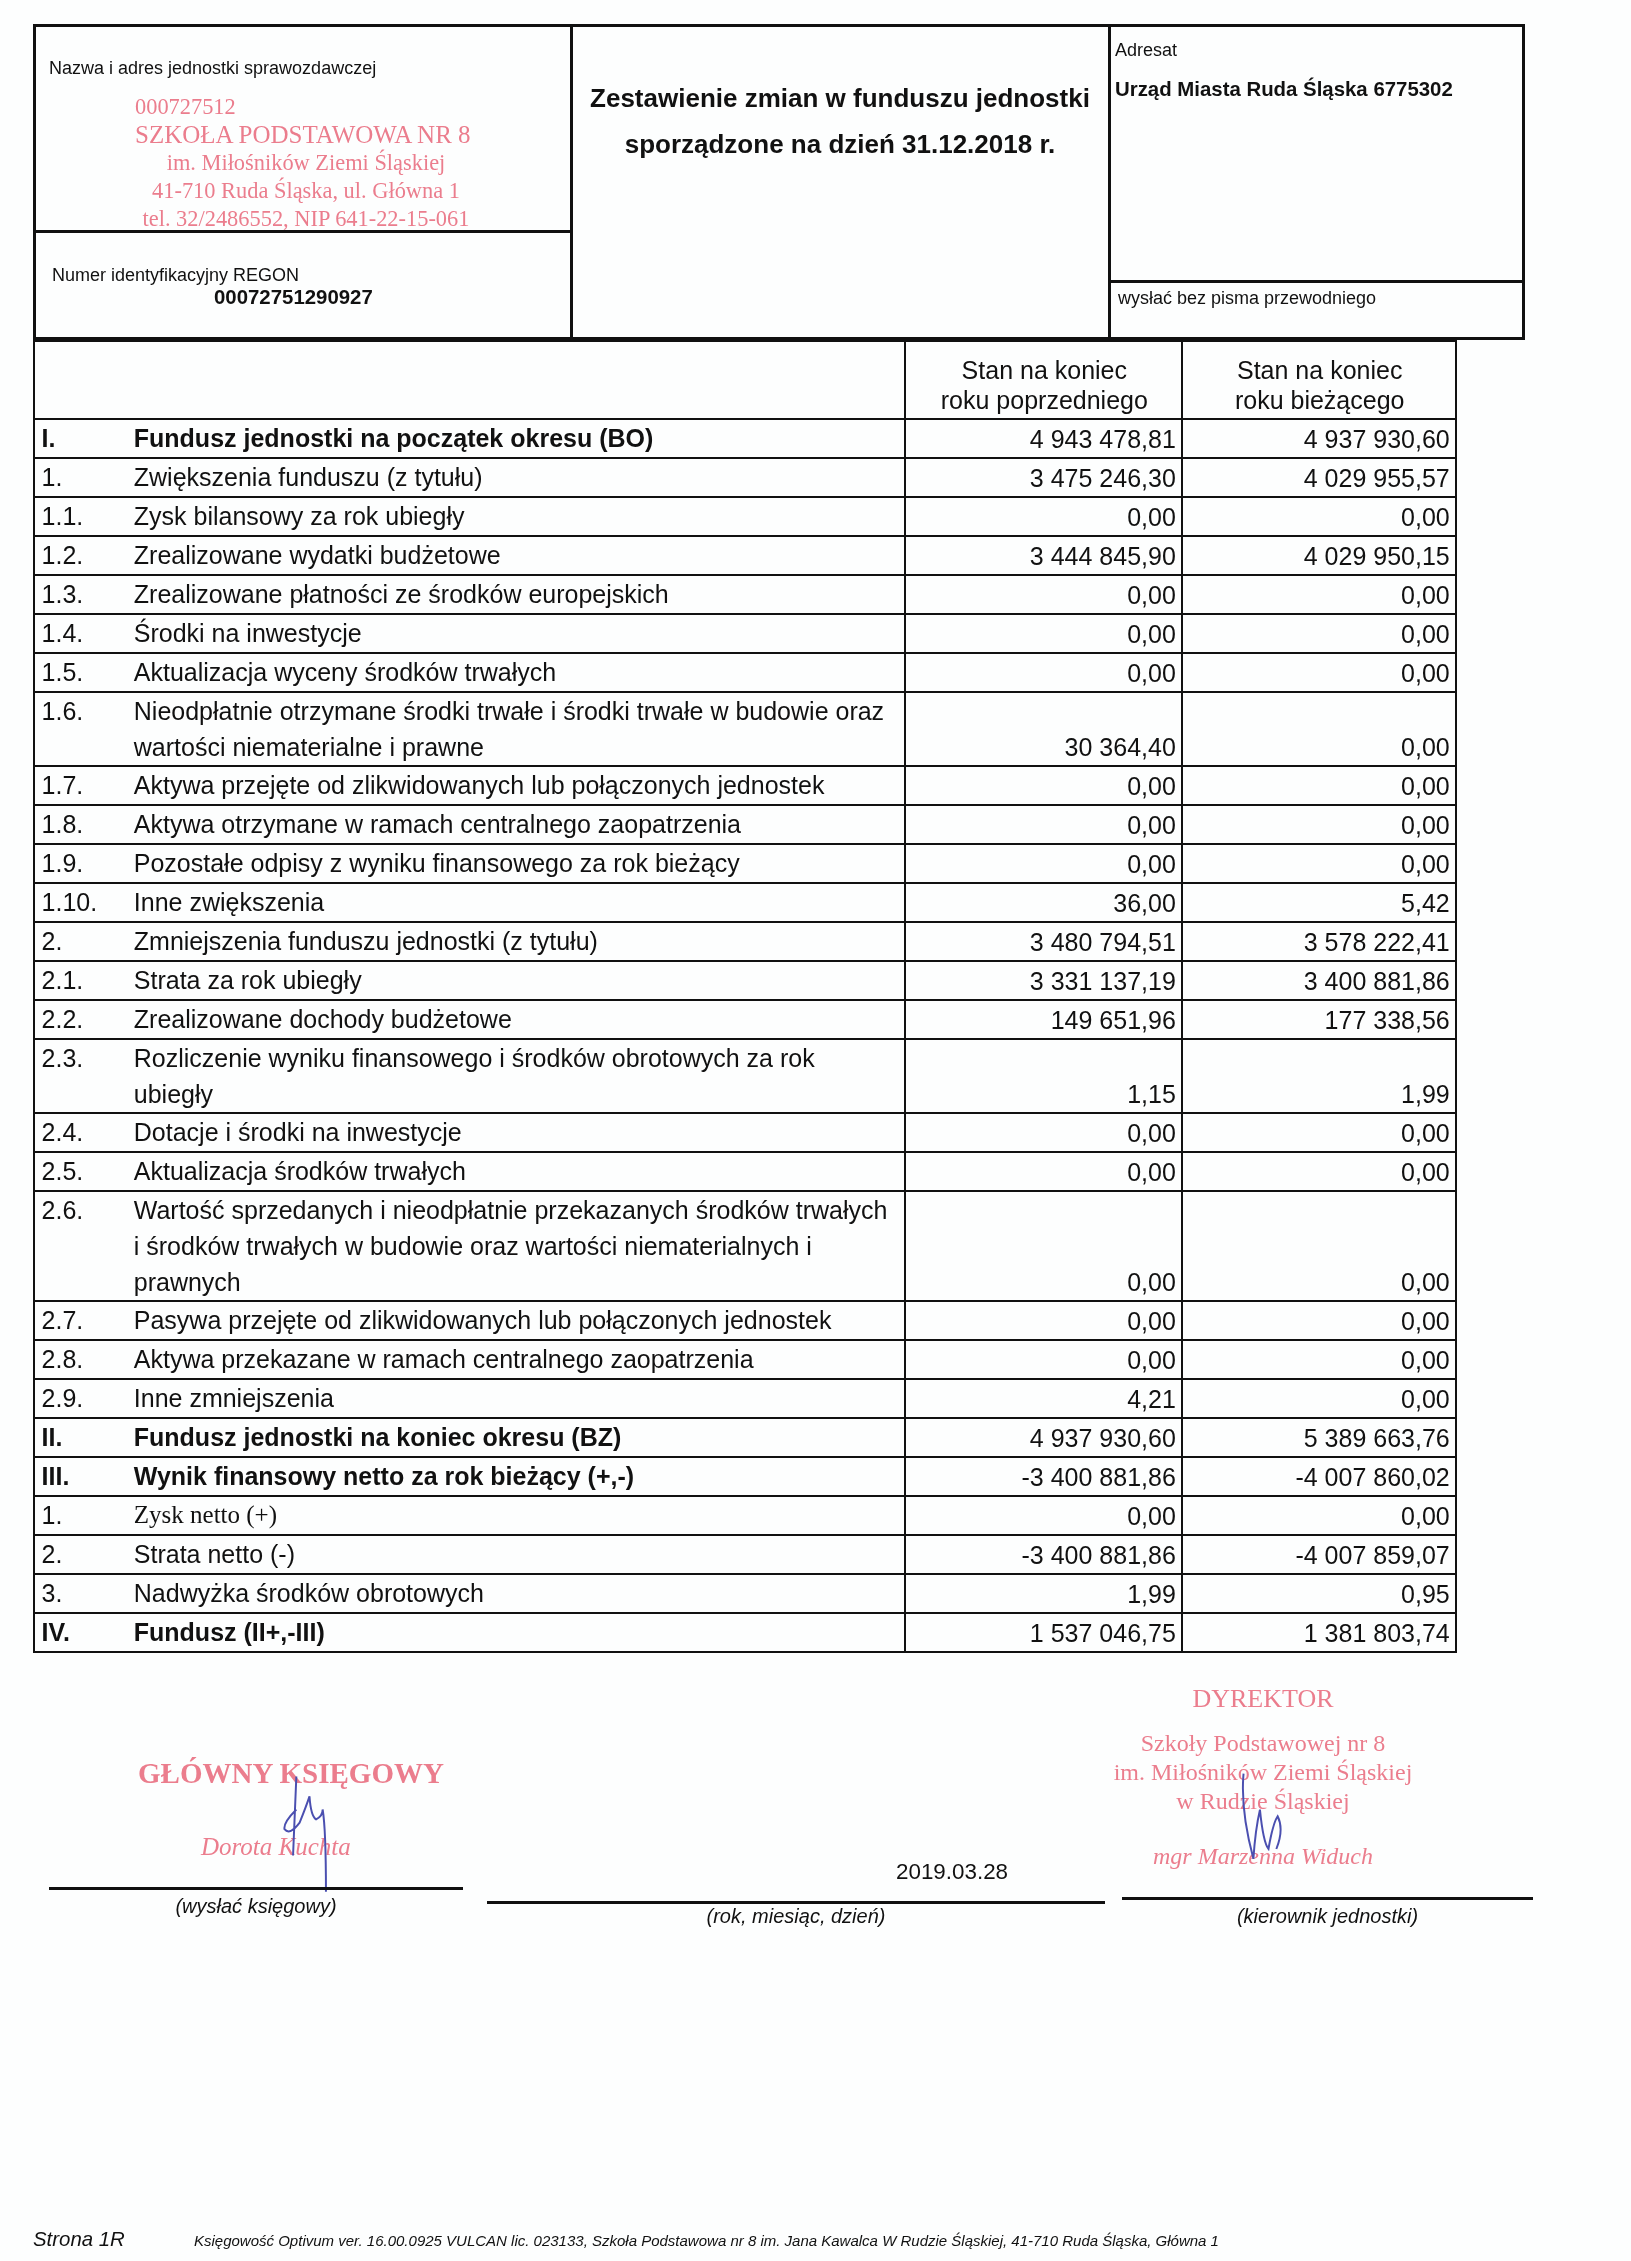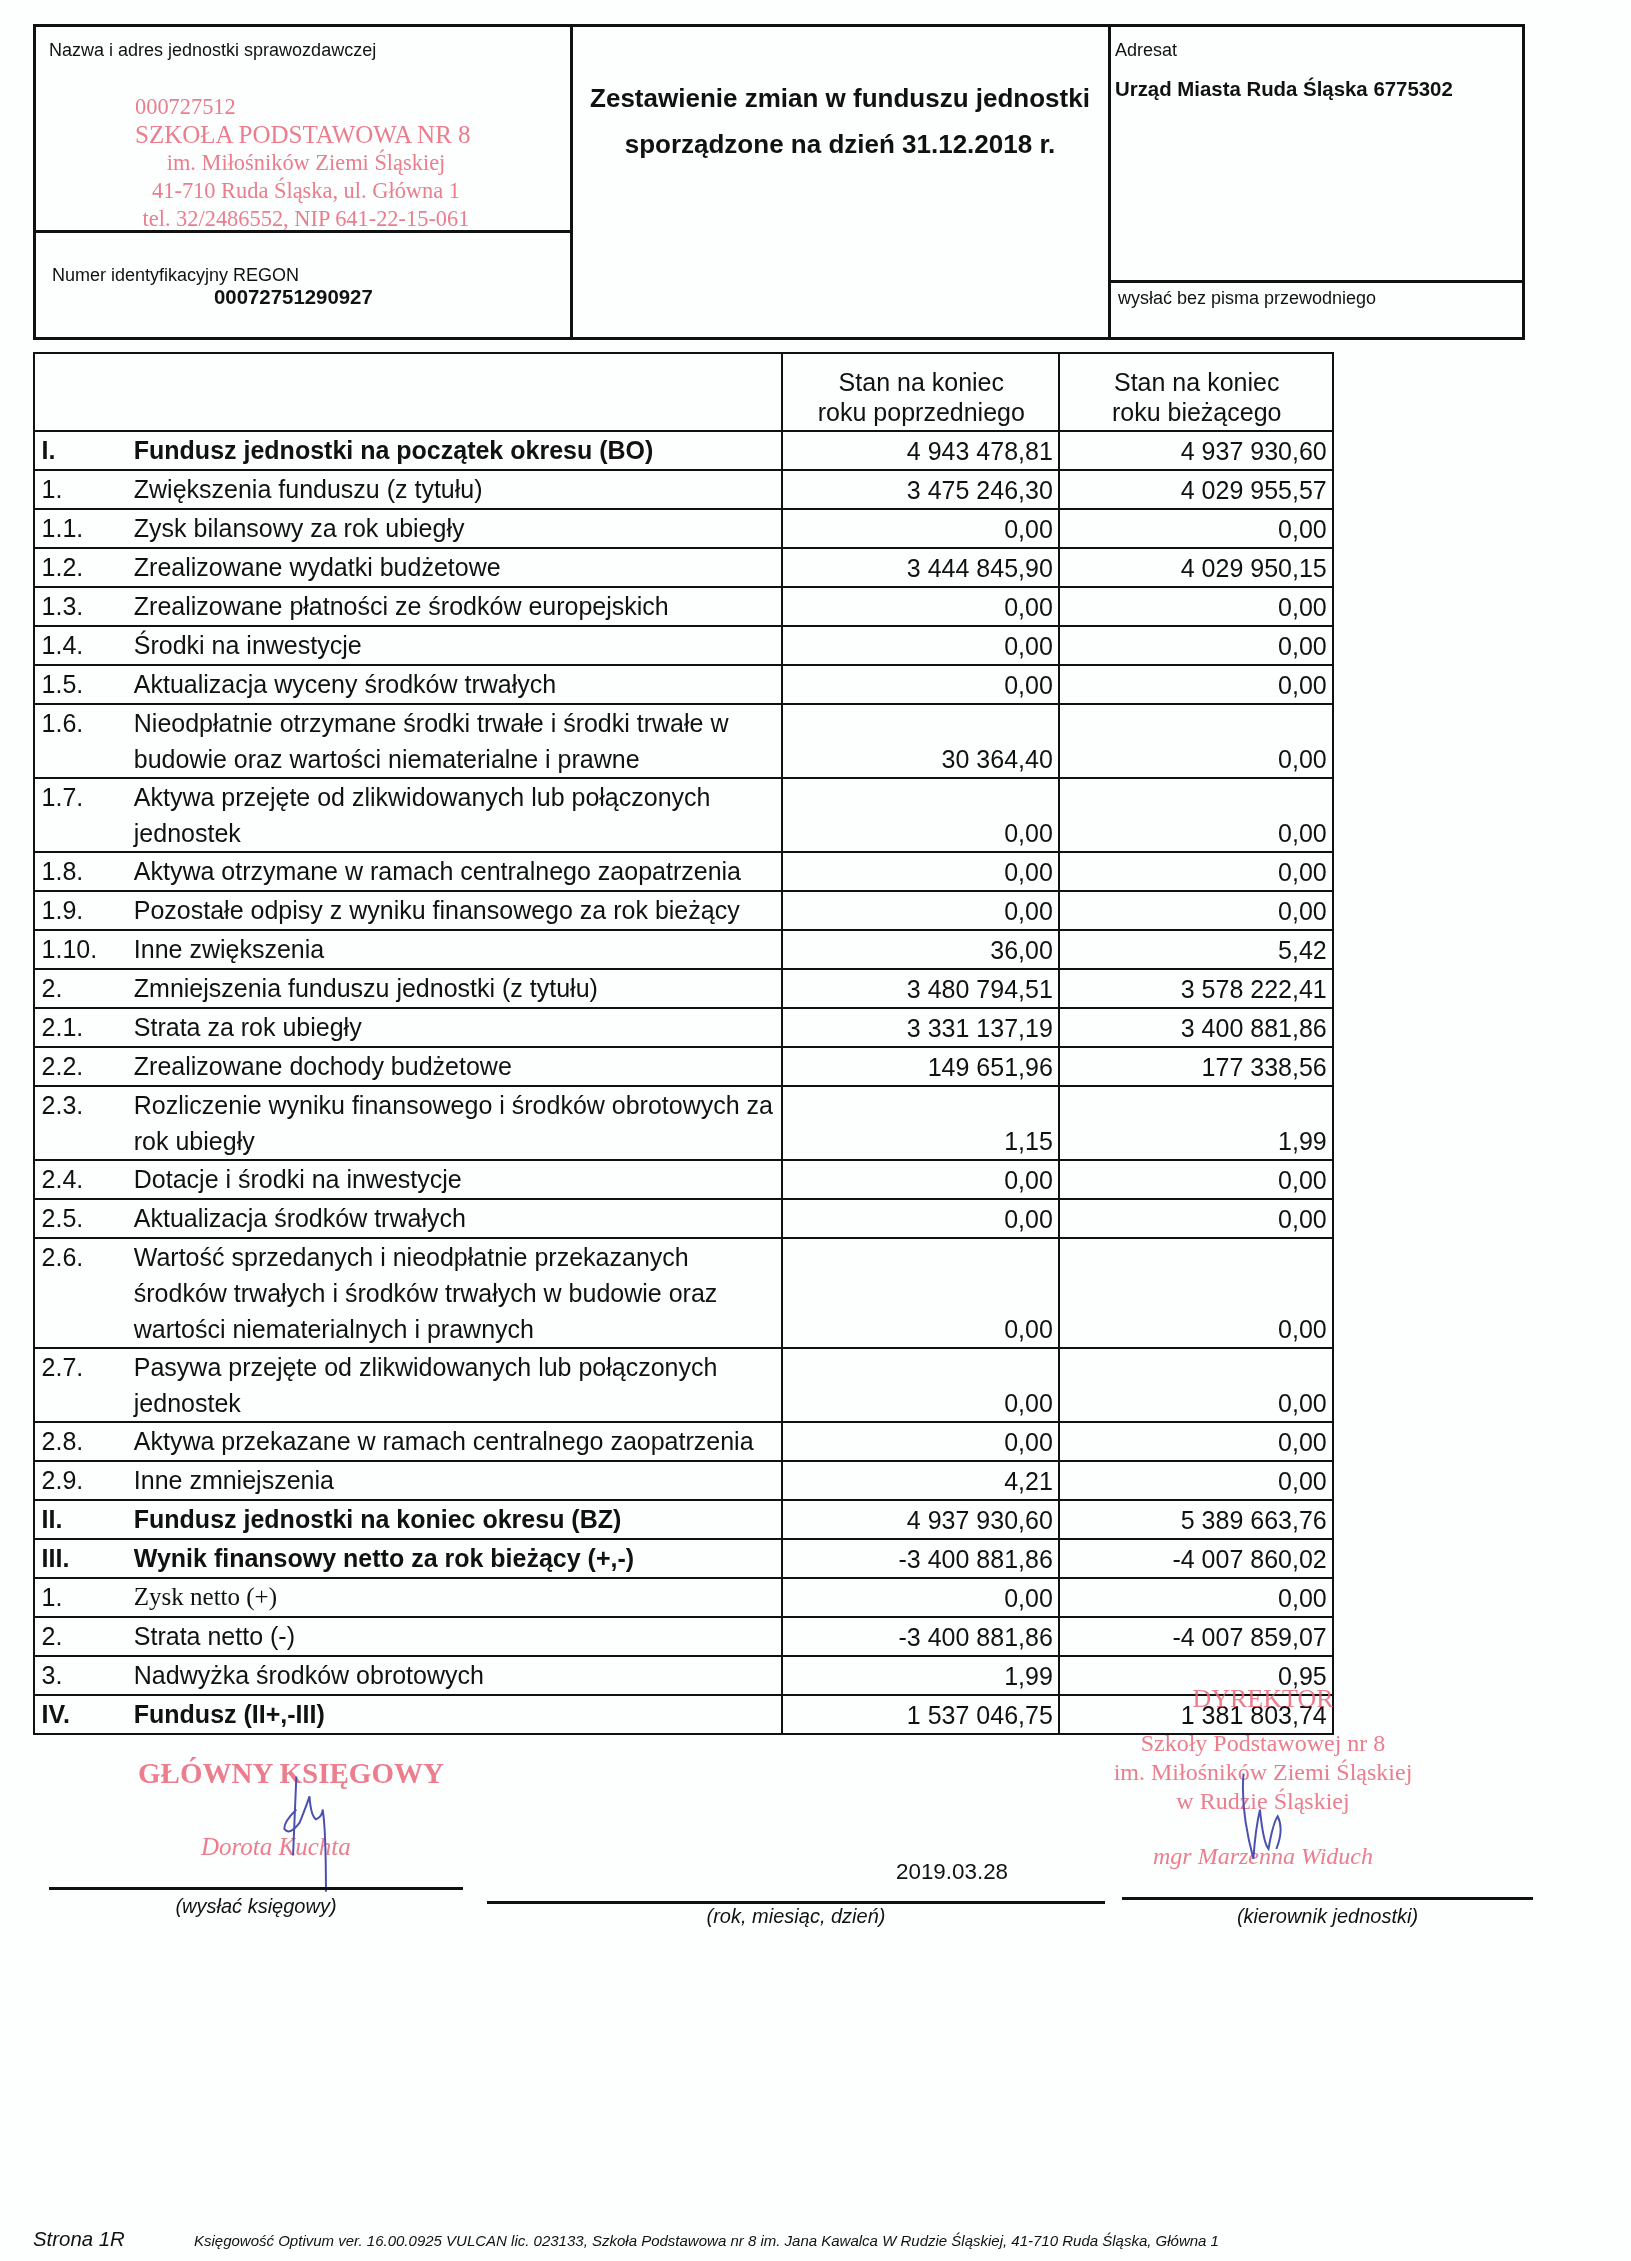--- a/index.html
+++ b/index.html
@@ -7,21 +7,21 @@
          font-family:"Liberation Sans", sans-serif; color:#111; }
   .abs { position:absolute; }
   
   .hdr { left:33px; top:24px; width:1492px; height:316px; border:3.3px solid #111; box-sizing:border-box; }
   .hdr .vline { position:absolute; top:0; bottom:0; width:2.6px; background:#111; }
   .hdr .hline { position:absolute; height:2.6px; background:#111; }
   .lbl-small { font-size:18px; }
   .stamp { color:#e8677a; font-family:"Liberation Serif", serif; text-align:center; opacity:0.85; }
   .title { font-size:26px; font-weight:bold; text-align:center; line-height:46px; }
   
-  table.main { position:absolute; left:33px; top:352px; width:1301px; border-collapse:collapse; }
+  table.main { position:absolute; left:33px; top:340px; width:1424px; border-collapse:collapse; }
   table.main td { border:2px solid #111; font-size:25px; padding:0 6.6px; vertical-align:bottom; line-height:36px; }
   table.main td.num { text-align:right; width:263px; padding-right:5.3px; }
   table.main td.num2 { text-align:right; width:260px; padding-right:5.3px; }
   table.main td.lp { width:79px; border-right:none; }
   table.main td.desc { border-left:none; }
   table.main tr.hd td { text-align:center; vertical-align:bottom; line-height:30px; font-size:25px; padding-bottom:2.6px; }
   table.main tr.bold td.lp, table.main tr.bold td.desc { font-weight:bold; }
   table.main tr.bold td.num, table.main tr.bold td.num2 { font-weight:normal; }
   table.main tr.r1 { height:39px; }
   table.main tr.r2 { height:71px; }
@@ -34,21 +34,21 @@
 </style>
 </head>
 <body>
 
 <div class="abs hdr">
   <div class="vline" style="left:534px;"></div>
   <div class="vline" style="left:1072px;"></div>
   <div class="hline" style="left:0; width:534px; top:203px;"></div>
   <div class="hline" style="left:1074px; right:0; top:253px;"></div>
 
-  <div class="abs lbl-small" style="left:13px; top:13px;">Nazwa i adres jednostki sprawozdawczej</div>
+  <div class="abs lbl-small" style="left:13px; top:31px;">Nazwa i adres jednostki sprawozdawczej</div>
   <div class="abs stamp" style="left:99px; top:66px; width:342px; font-size:22.4px; line-height:28px;">
     <div style="text-align:left;">000727512</div>
     <div style="text-align:left; font-size:25px;">SZKOŁA PODSTAWOWA NR 8</div>
     <div>im. Miłośników Ziemi Śląskiej</div>
     <div>41-710 Ruda Śląska, ul. Główna 1</div>
     <div>tel. 32/2486552, NIP 641-22-15-061</div>
   </div>
   <div class="abs lbl-small" style="left:16px; top:238px;">Numer identyfikacyjny REGON</div>
   <div class="abs" style="left:178px; top:259px; font-size:20.4px; font-weight:bold;">00072751290927</div>
 

